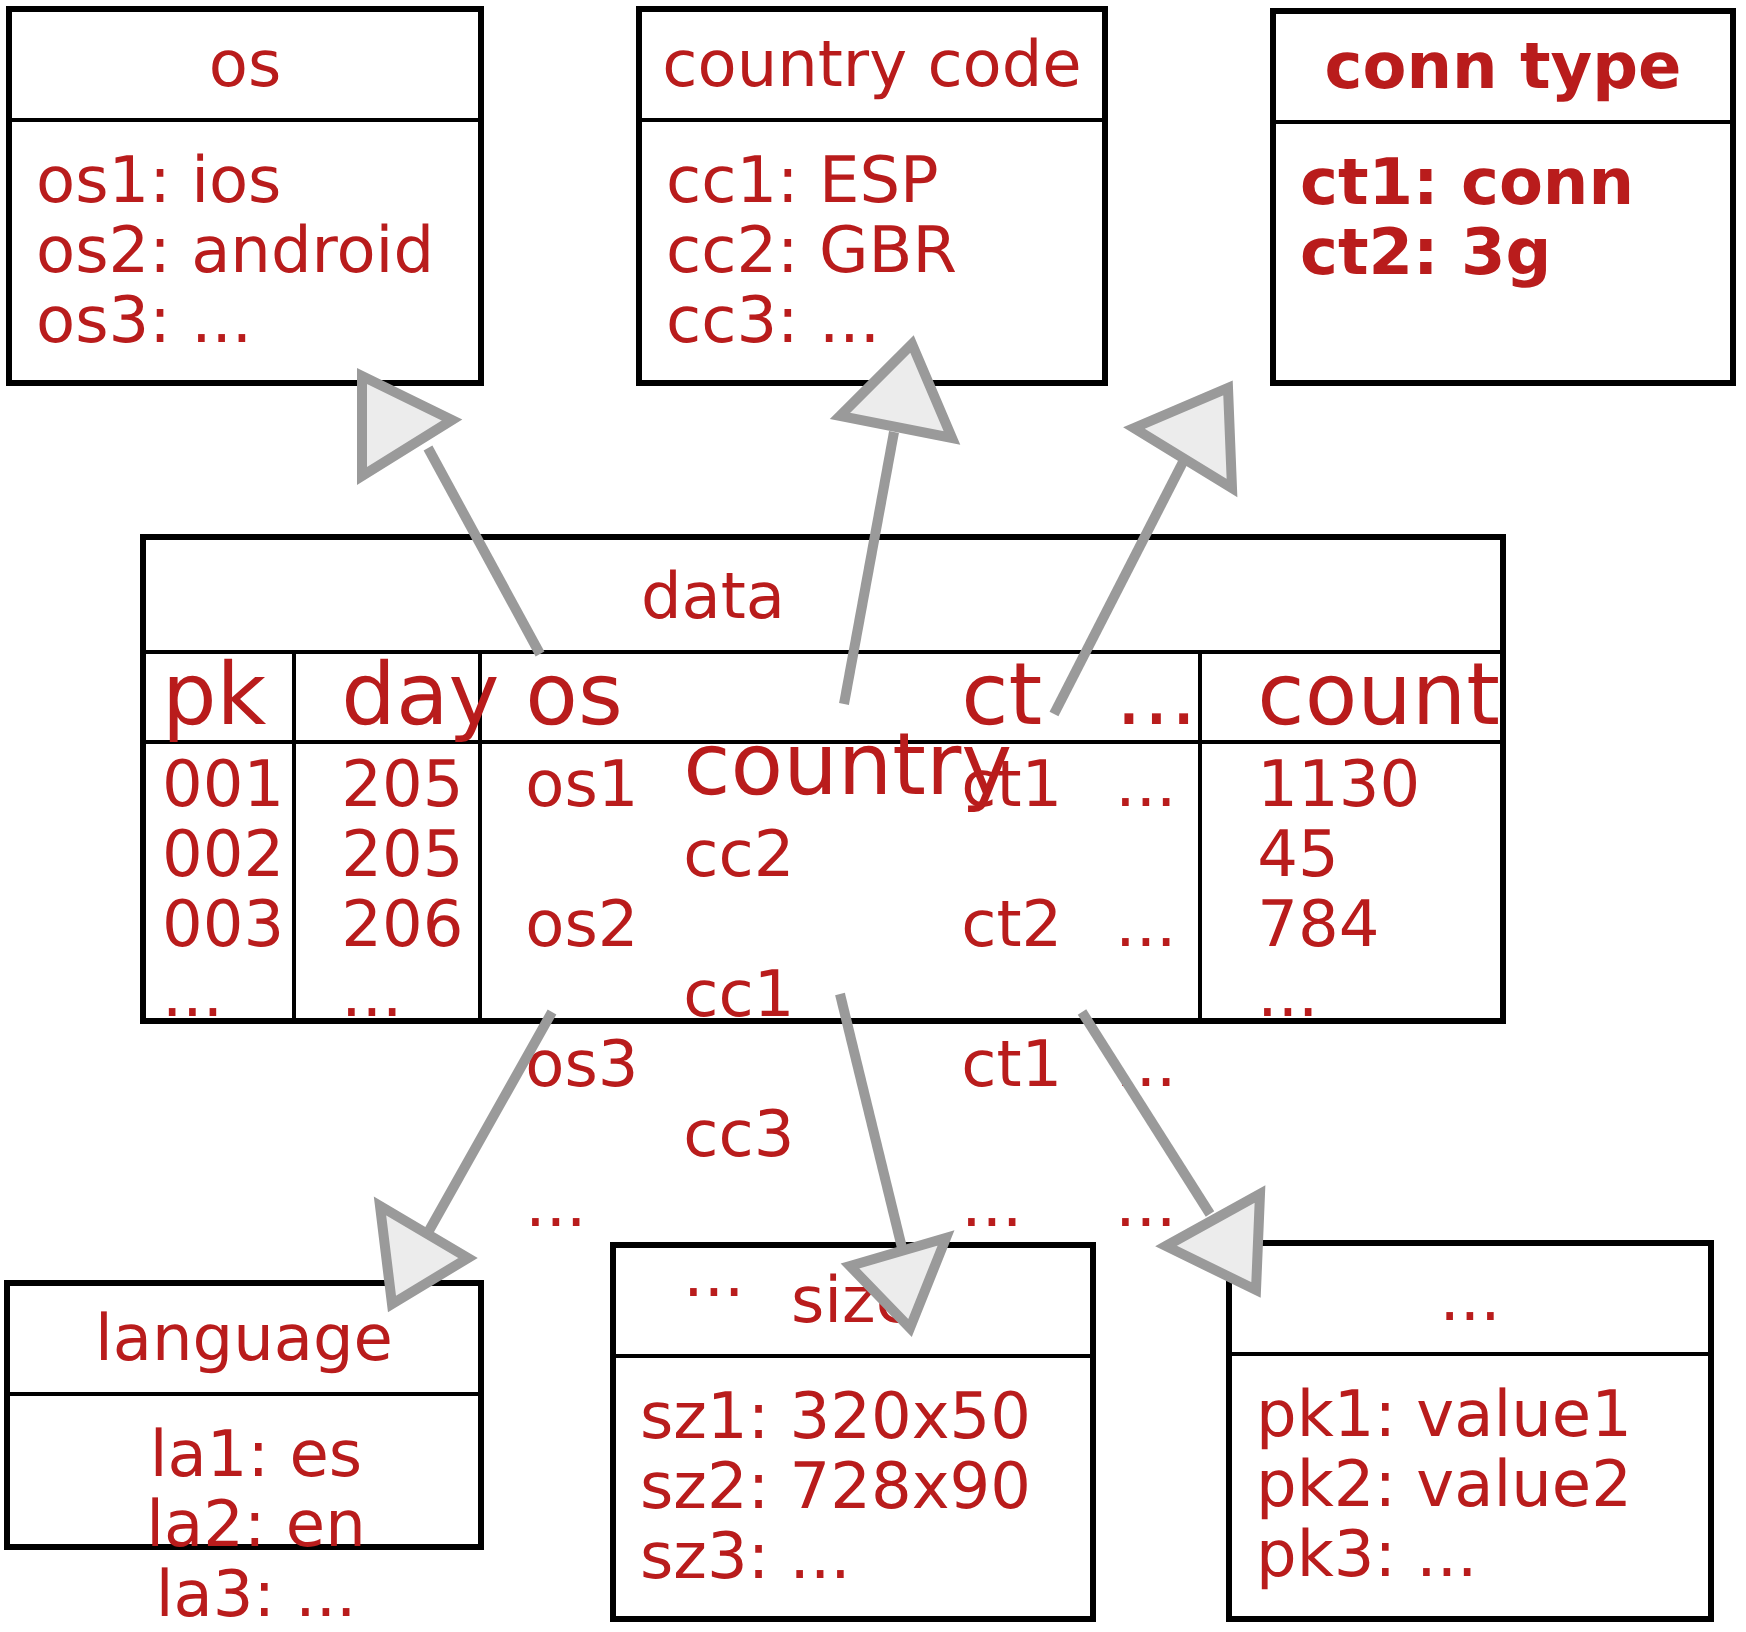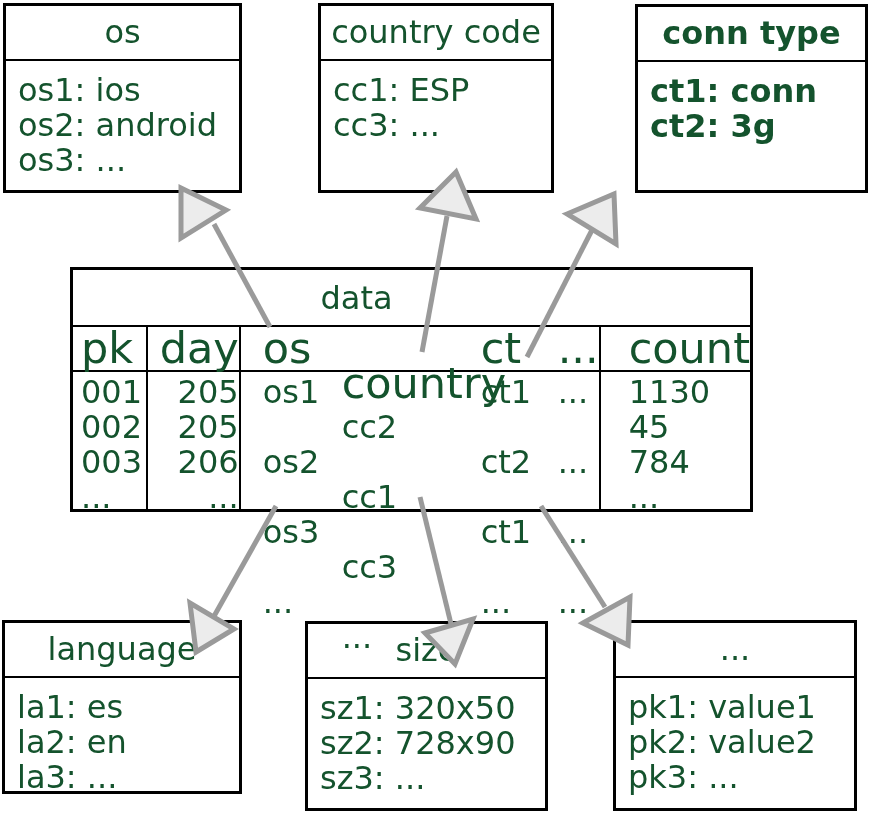--- a/index.html
+++ b/index.html
@@ -1,18 +1,18 @@
 <!DOCTYPE html>
 <html><head>
 <meta charset="utf-8">
 <style>
   html,body{margin:0;padding:0;background:#fff;}
   .canvas{
     position:relative;width:873px;height:816px;background:#fff;overflow:hidden;
-    font-family:"DejaVu Sans",sans-serif;color:#14532d;
+    font-family:"DejaVu Sans",sans-serif;color:#b91c1c;
   }
   
   .lbox{position:absolute;border:3px solid #000;background:#fff;box-sizing:border-box;z-index:1;}
   .lbox .ltitle{
     height:53px;border-bottom:2px solid #000;display:flex;align-items:center;justify-content:center;
     font-size:32px;line-height:53px;
   }
   .lbox .lbody{padding:12px 0 0 12px;}
   .lbox .lrow{font-size:32px;line-height:35px;white-space:nowrap;}
   
@@ -33,21 +33,21 @@
   .col-day{width:93px;}
   .col-attrs{width:367px;}
   .col-count{flex:1 1 auto;}
   .dhead{
     height:45px;border-bottom:2px solid #000;box-sizing:border-box;
     font-size:43px;line-height:43px;white-space:nowrap;flex:0 0 auto;
   }
   .dbody{padding-top:3px;}
   .drow{font-size:32px;line-height:35px;white-space:nowrap;}
   .pad-pk{padding-left:8px;}
-  .pad-day{padding-left:12px;text-align:right;}
+  .pad-day{padding-left:23px;}
   .pad-count{padding-left:28px;}
   .attrs-line{display:flex;padding-left:22px;}
   .sub-os{width:79px;flex:0 0 auto;}
   .sub-country{width:139px;flex:0 0 auto;margin-top:35px;}
   .sub-ct{width:77px;flex:0 0 auto;}
   .sub-more{flex:1 1 auto;}
   
   .arrows{position:absolute;left:0;top:0;width:873px;height:816px;z-index:5;pointer-events:none;}
   .shaft{stroke:#9a9a9a;stroke-width:5px;fill:none;}
   .head{fill:#ececec;stroke:#9a9a9a;stroke-width:5px;stroke-linejoin:miter;}
@@ -63,33 +63,34 @@
       <div class="lrow">os1: ios</div>
       <div class="lrow">os2: android</div>
       <div class="lrow">os3: ...</div>
     </div>
   </div>
 
   <div class="lbox" style="left:318px;top:3px;width:236px;height:190px;">
     <div class="ltitle">country code</div>
     <div class="lbody">
       <div class="lrow">cc1: ESP</div>
+      <div class="lrow">cc2: GBR</div>
       <div class="lrow">cc3: ...</div>
     </div>
   </div>
 
   <div class="lbox" style="left:635px;top:4px;width:233px;height:189px;font-weight:bold;">
     <div class="ltitle">conn type</div>
     <div class="lbody">
       <div class="lrow">ct1: conn</div>
       <div class="lrow">ct2: 3g</div>
     </div>
   </div>
 
-  <div class="lbox" style="left:2px;top:620px;width:240px;height:174px;">
+  <div class="lbox" style="left:2px;top:640px;width:240px;height:135px;text-align:center;">
     <div class="ltitle">language</div>
     <div class="lbody">
       <div class="lrow">la1: es</div>
       <div class="lrow">la2: en</div>
       <div class="lrow">la3: ...</div>
     </div>
   </div>
 
   <div class="lbox" style="left:305px;top:621px;width:243px;height:190px;">
     <div class="ltitle">size</div>

